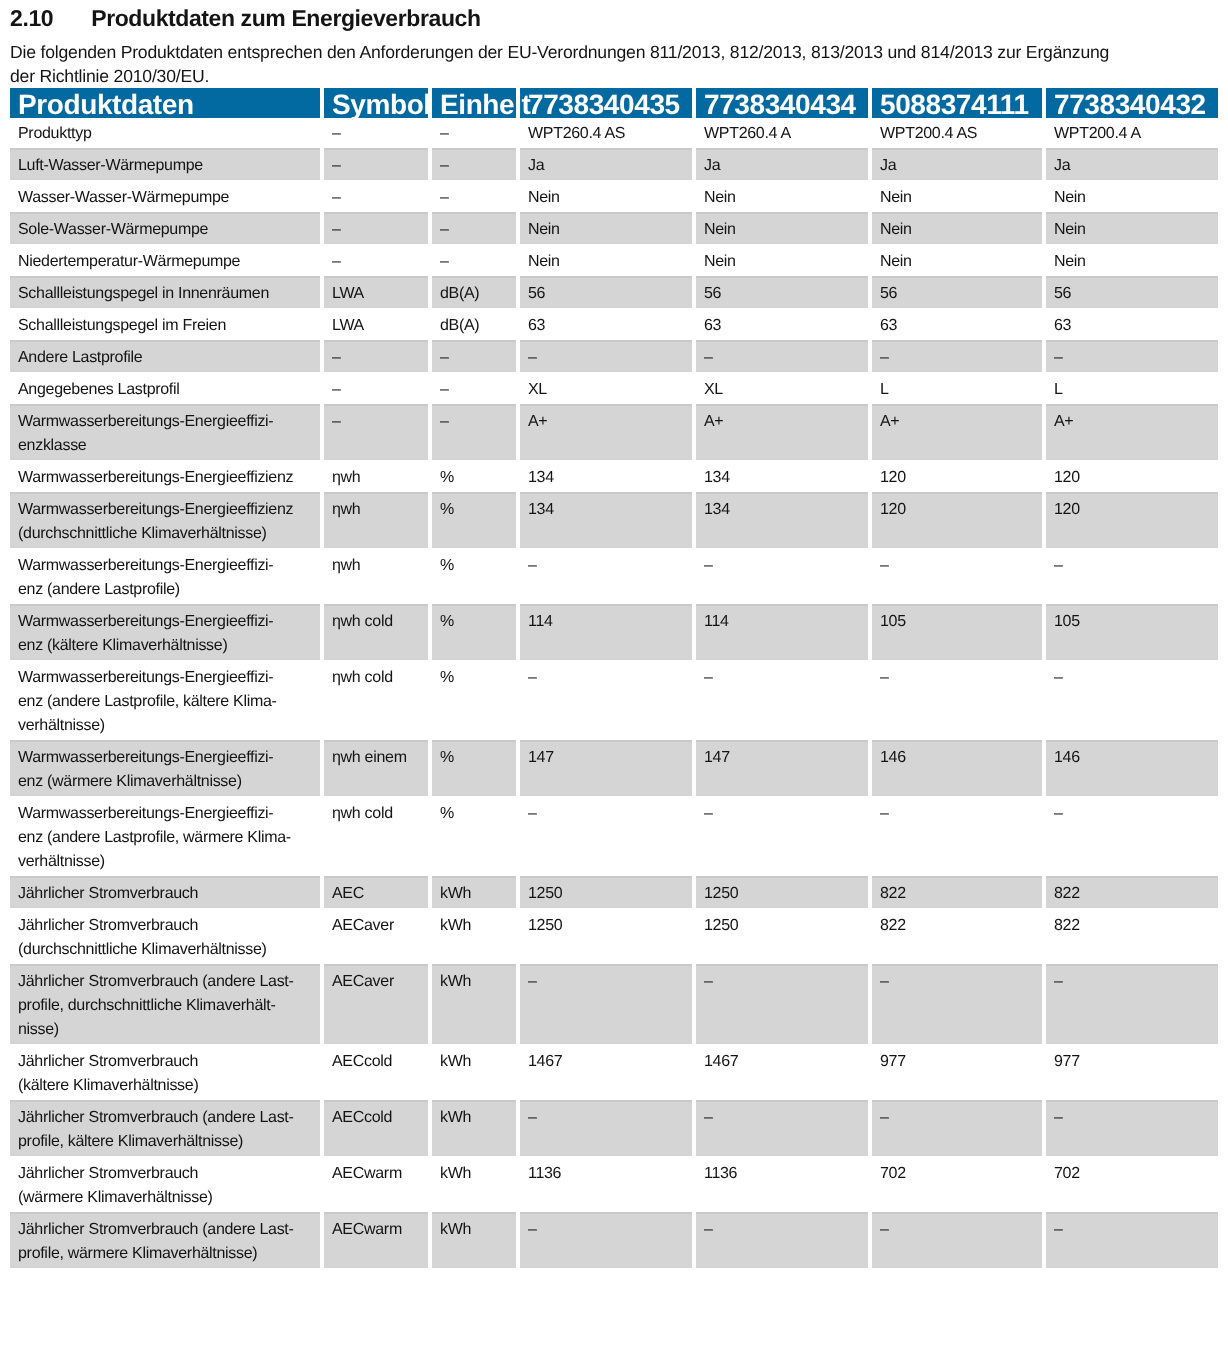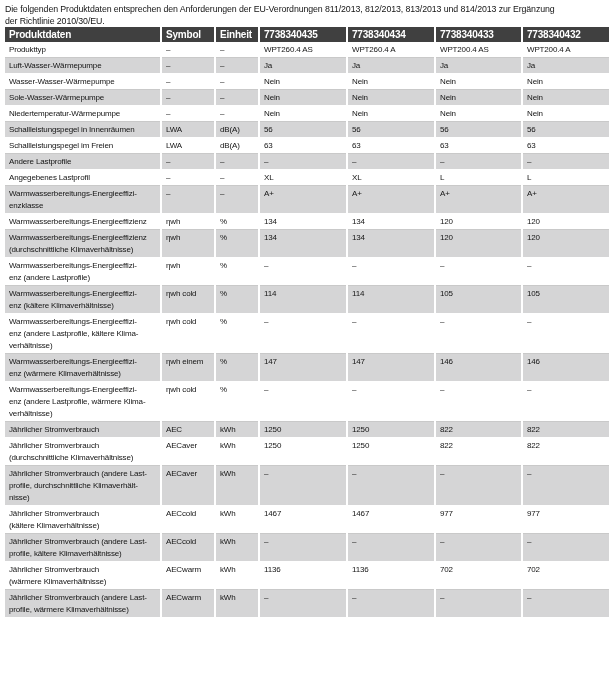--- a/index.html
+++ b/index.html
@@ -31,26 +31,26 @@
     white-space: pre-line;
   }
   table.product-table {
     border-collapse: collapse;
     table-layout: fixed;
     width: 604px;
     font-size: 8px;
     line-height: 12px;
   }
   table.product-table th {
-    background: #404040;
+    background: #0369a1;
     color: #ffffff;
     font-weight: bold;
     text-align: left;
     vertical-align: top;
-    font-size: 10px;
+    font-size: 14px;
     padding: 1.5px 2px 1.5px 4px;
     border-left: 2px solid #ffffff;
     letter-spacing: -0.2px;
   }
   table.product-table th:first-child { border-left: none; }
   table.product-table td {
     vertical-align: top;
     padding: 1.5px 2px 1.5px 4px;
     border-left: 2px solid #ffffff;
     border-bottom: 1px solid #c9c9c9;
@@ -64,20 +64,24 @@
   td.c-label {
     white-space: pre-line;
     letter-spacing: -0.35px;
   }
 </style>
 </head>
 <body>
 
 <div class="page">
 
+  <div class="heading">
+    <span class="num">2.10</span>
+    <span class="ttl">Produktdaten zum Energieverbrauch</span>
+  </div>
 
   <div class="intro">Die folgenden Produktdaten entsprechen den Anforderungen der EU-Verordnungen 811/2013, 812/2013, 813/2013 und 814/2013 zur Ergänzung
 der Richtlinie 2010/30/EU.</div>
 
   <table class="product-table">
     <colgroup>
       <col style="width:156px">
       <col style="width:54px">
       <col style="width:44px">
       <col style="width:88px">
@@ -85,21 +89,21 @@
       <col style="width:87px">
       <col style="width:87px">
     </colgroup>
     <thead>
       <tr>
         <th>Produktdaten</th>
         <th>Symbol</th>
         <th>Einheit</th>
         <th>7738340435</th>
         <th>7738340434</th>
-        <th>7738340433</th>
+        <th>5088374111</th>
         <th>7738340432</th>
       </tr>
     </thead>
     <tbody>
         <tr>
       <td class="c-label">Produkttyp</td>
       <td class="c-symbol">–</td>
       <td class="c-unit">–</td>
       <td class="c-val">WPT260.4 AS</td>
       <td class="c-val">WPT260.4 A</td>

